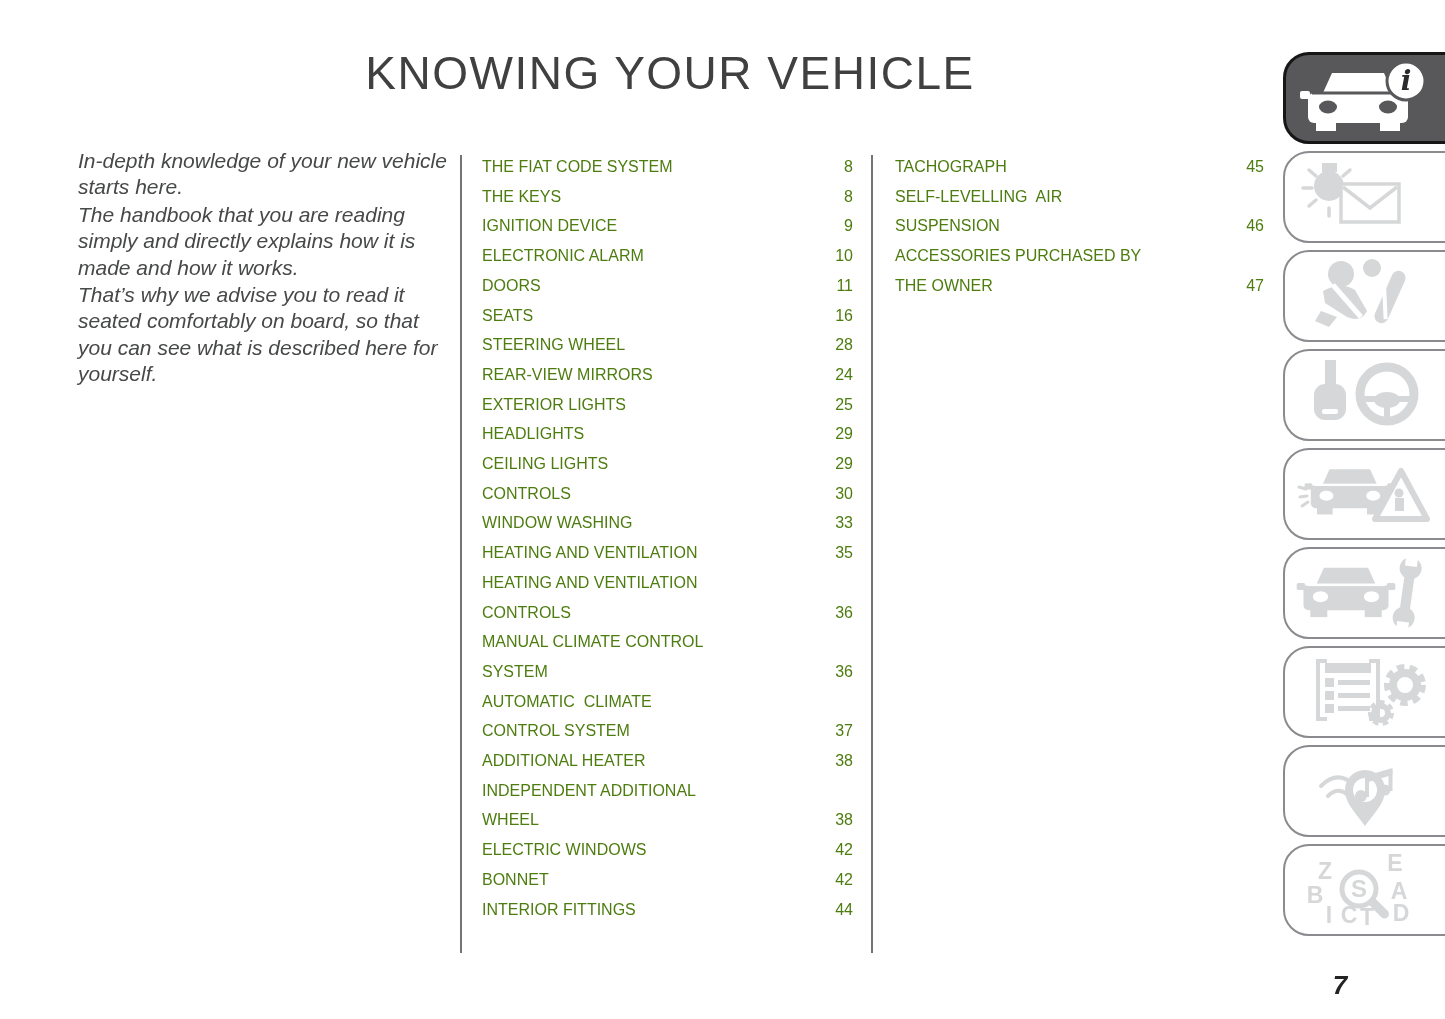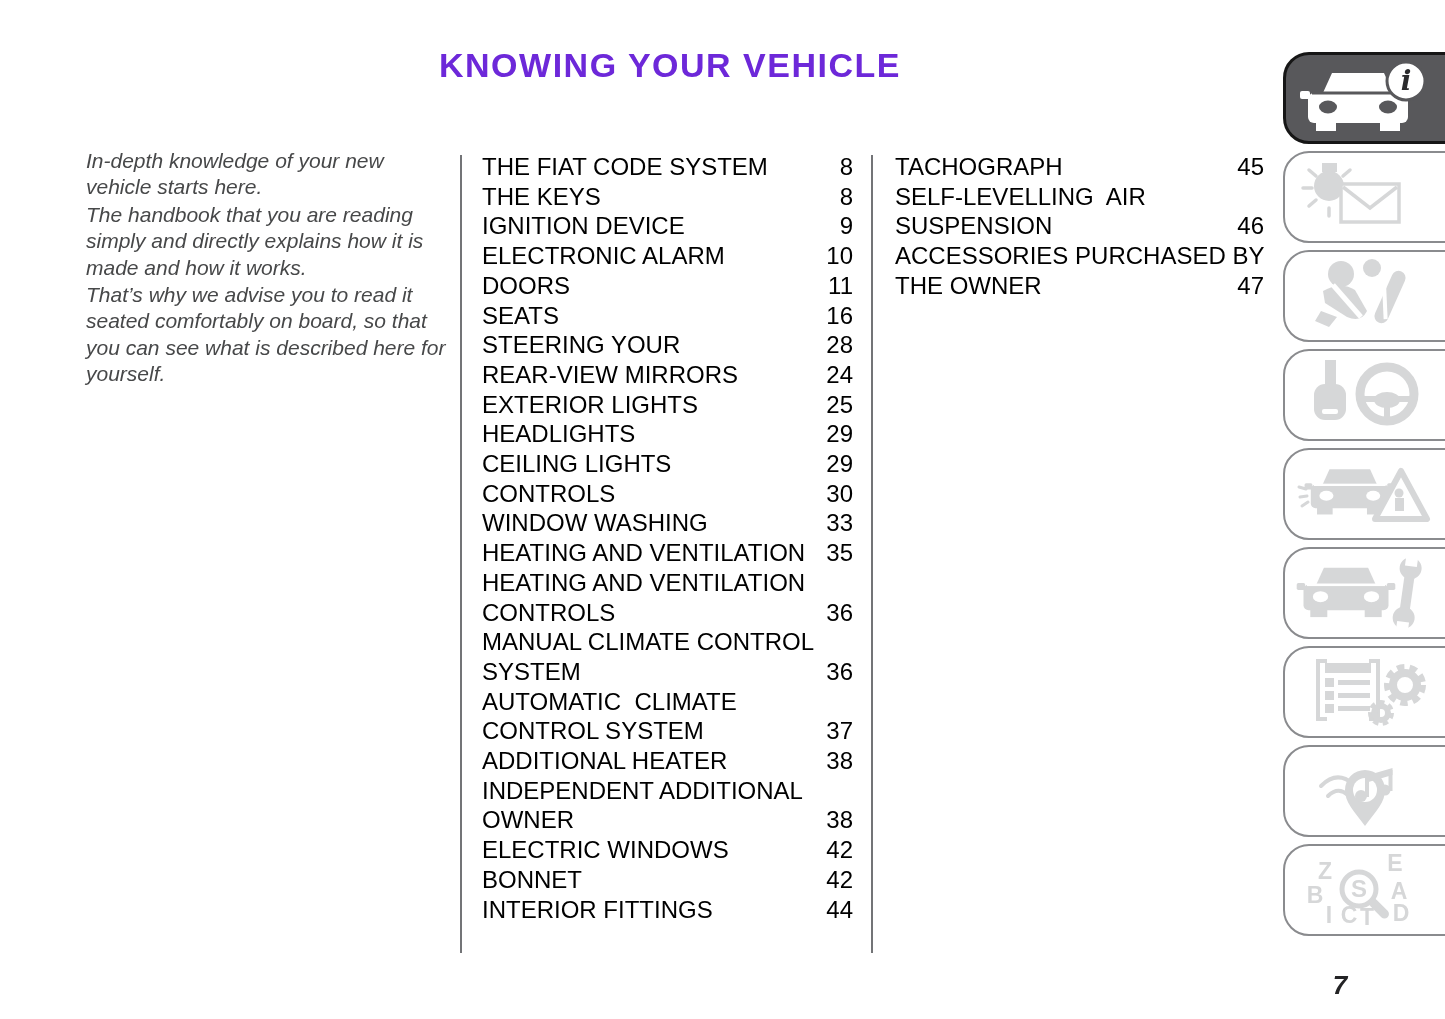--- a/index.html
+++ b/index.html
@@ -1,29 +1,29 @@
 <!DOCTYPE html>
 <html><head>
 <meta charset="utf-8">
 <style>
   html,body{margin:0;padding:0;background:#ffffff;}
   .page{position:relative;width:1445px;height:1019px;background:#ffffff;overflow:hidden;
         font-family:"Liberation Sans",sans-serif;}
 
   .title{position:absolute;top:46px;left:30px;width:1280px;text-align:center;
-         font-size:34px;font-weight:700;letter-spacing:1.5px;color:#6d28d9;}
+         font-size:46px;font-weight:400;letter-spacing:1.5px;color:#404040;}
 
   .intro{position:absolute;left:70px;top:148px;width:378px;font-style:italic;
          font-size:21px;line-height:26.4px;color:#474849;}
-  .intro p{margin:0 0 1px 16px;}
+  .intro p{margin:0 0 1px 8px;}
 
   .vline{position:absolute;top:155px;height:798px;width:2px;background:#737477;}
   #vline1{left:460px;} #vline2{left:871px;}
 
-  .toc{position:absolute;top:152px;font-size:24px;color:#000000;}
+  .toc{position:absolute;top:152px;font-size:16px;color:#4d7c0f;}
   #toc1{left:482px;width:371px;}
   #toc2{left:895px;width:369px;}
   .toc-item{cursor:pointer;}
   .toc-line{display:flex;align-items:baseline;line-height:29.7px;}
   .toc-label{white-space:pre;}
   .leader{flex:1;margin:0 2px 0 6px;
           background-image:radial-gradient(circle,#4a4b4d 1.7px,transparent 1.9px);
           background-size:9.5px 5px;background-repeat:repeat-x;
           background-position:left 19px;}
   .toc-page{min-width:28px;text-align:right;}
@@ -93,21 +93,21 @@
       </div>
       <div class="toc-item">
         <div class="toc-line">
           <span class="toc-label">SEATS</span>
           <span class="leader"></span>
           <span class="toc-page">16</span>
         </div>
       </div>
       <div class="toc-item">
         <div class="toc-line">
-          <span class="toc-label">STEERING YOUR</span>
+          <span class="toc-label">STEERING WHEEL</span>
           <span class="leader"></span>
           <span class="toc-page">28</span>
         </div>
       </div>
       <div class="toc-item">
         <div class="toc-line">
           <span class="toc-label">REAR-VIEW MIRRORS</span>
           <span class="leader"></span>
           <span class="toc-page">24</span>
         </div>
@@ -189,21 +189,21 @@
           <span class="toc-label">ADDITIONAL HEATER</span>
           <span class="leader"></span>
           <span class="toc-page">38</span>
         </div>
       </div>
       <div class="toc-item">
         <div class="toc-line">
           <span class="toc-label">INDEPENDENT ADDITIONAL</span>
         </div>
         <div class="toc-line">
-          <span class="toc-label">OWNER</span>
+          <span class="toc-label">WHEEL</span>
           <span class="leader"></span>
           <span class="toc-page">38</span>
         </div>
       </div>
       <div class="toc-item">
         <div class="toc-line">
           <span class="toc-label">ELECTRIC WINDOWS</span>
           <span class="leader"></span>
           <span class="toc-page">42</span>
         </div>

